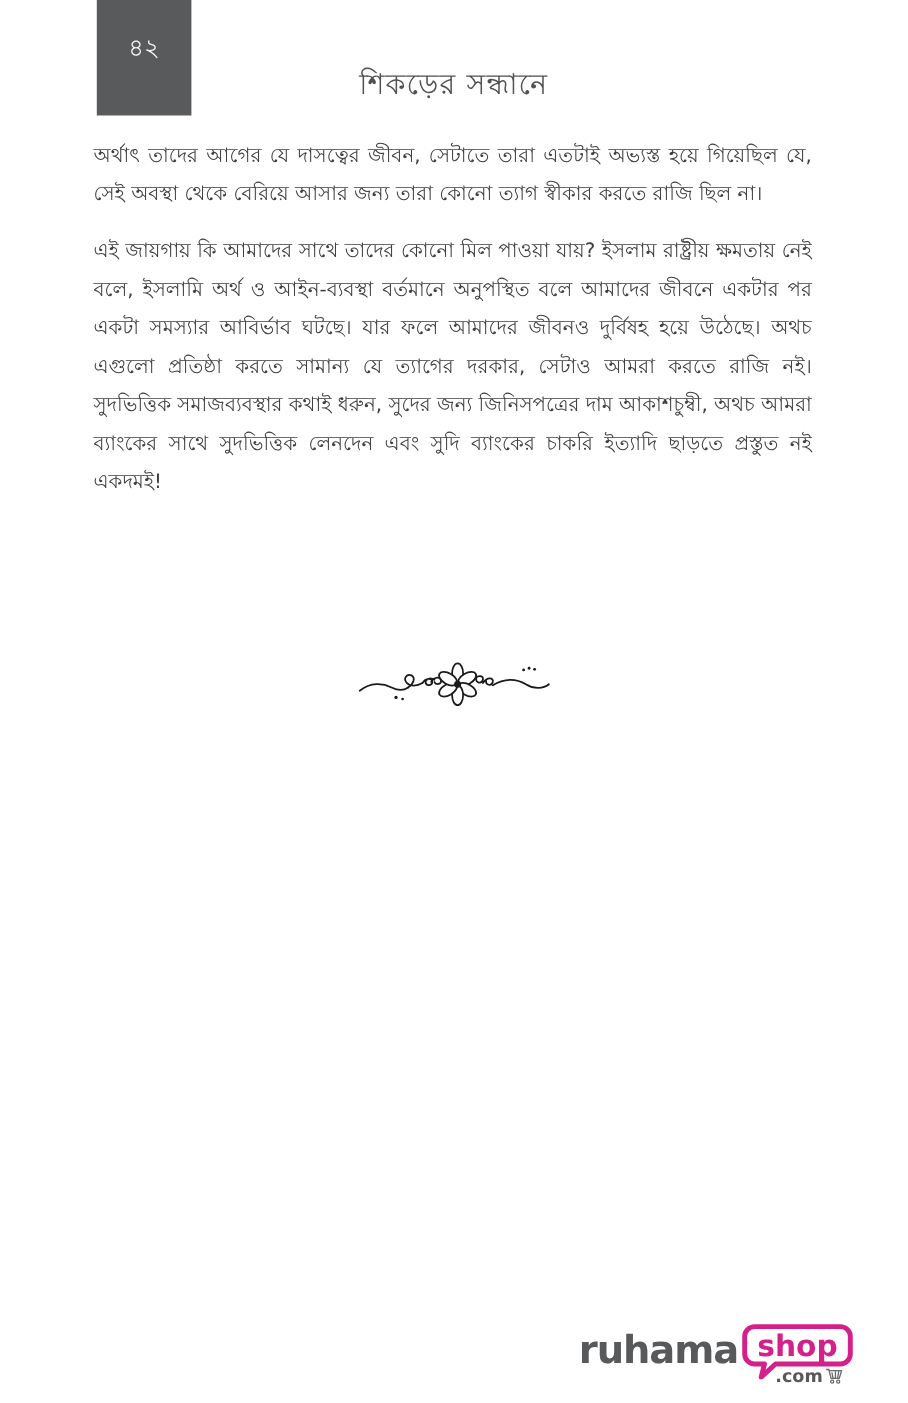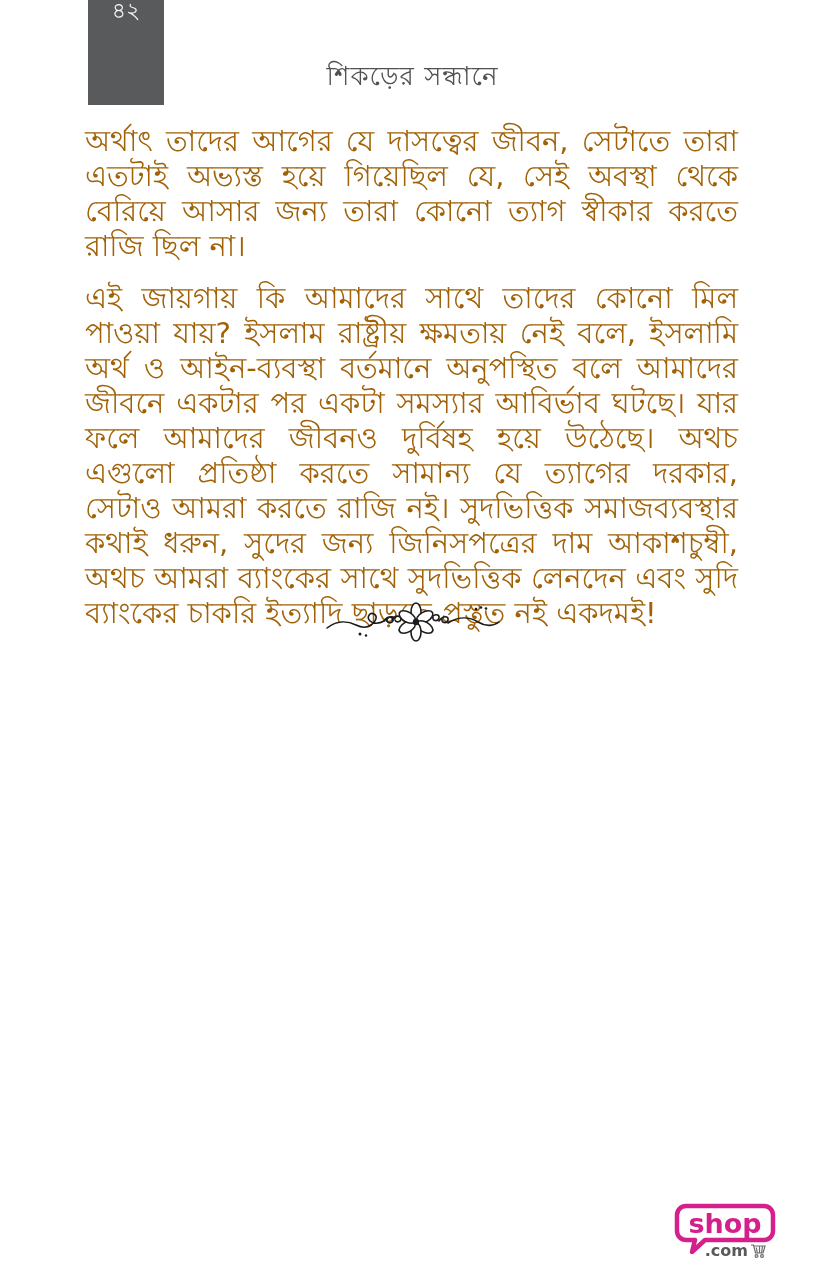--- a/index.html
+++ b/index.html
@@ -13,25 +13,25 @@
     background: #ffffff;
     overflow: hidden;
     margin: 0 auto;
   }
 
   
   .page-number-box {
     position: absolute;
     left: 88px;
     top: 0;
-    width: 76px;
+    width: 86px;
     height: 105px;
     background: #595a5c;
     display: flex;
-    align-items: flex-start;
+    align-items: center;
     justify-content: center;
     padding-bottom: 15px;
   }
   .page-number {
     color: #f5f5f5;
     font-size: 22px;
     line-height: 1;
   }
 
   
@@ -45,22 +45,22 @@
     font-size: 26px;
     letter-spacing: 1px;
   }
 
   
   .content {
     position: absolute;
     top: 124px;
     left: 85px;
     right: 87px;
-    color: #a16207;
-    font-size: 29px;
+    color: #404040;
+    font-size: 18px;
     line-height: 35px;
     text-align: justify;
   }
   .content p { margin-bottom: 17px; }
   .content p:last-child { margin-bottom: 0; }
 
   
   .ornament-wrap {
     position: absolute;
     top: 598px;
@@ -155,20 +155,21 @@
         <ellipse cx="0" cy="-10" rx="5" ry="9" transform="rotate(180)"></ellipse>
         <ellipse cx="0" cy="-10" rx="5" ry="9" transform="rotate(240)"></ellipse>
         <ellipse cx="0" cy="-10" rx="5" ry="9" transform="rotate(300)"></ellipse>
         <circle cx="0" cy="0" r="3.2" fill="#1b1b1b" stroke="none"></circle>
       </g>
     </svg>
   </div>
 
   <div class="logo">
     <div class="logo-row">
+      <span class="brand-text">ruhama</span>
       <svg width="106" height="52" viewBox="0 0 106 52">
         <path d="M14,4 h78 a9,9 0 0 1 9,9 v16 a9,9 0 0 1 -9,9 H33 l-13,12 3,-12 h-9 a9,9 0 0 1 -9,-9 V13 a9,9 0 0 1 9,-9 z" fill="#ffffff" stroke="#d4208a" stroke-width="4.5" stroke-linejoin="round"></path>
         <text x="53" y="31" text-anchor="middle" font-family="'DejaVu Sans','Liberation Sans',sans-serif" font-size="27" font-weight="bold" fill="#d4208a">shop</text>
       </svg>
     </div>
     <div class="domain-row">
       <span class="domain-text">.com</span>
       <span class="cart-icon-holder">
         <svg width="17" height="16" viewBox="0 0 17 16">
           <g fill="none" stroke="#6a6b6d" stroke-width="1.2">

